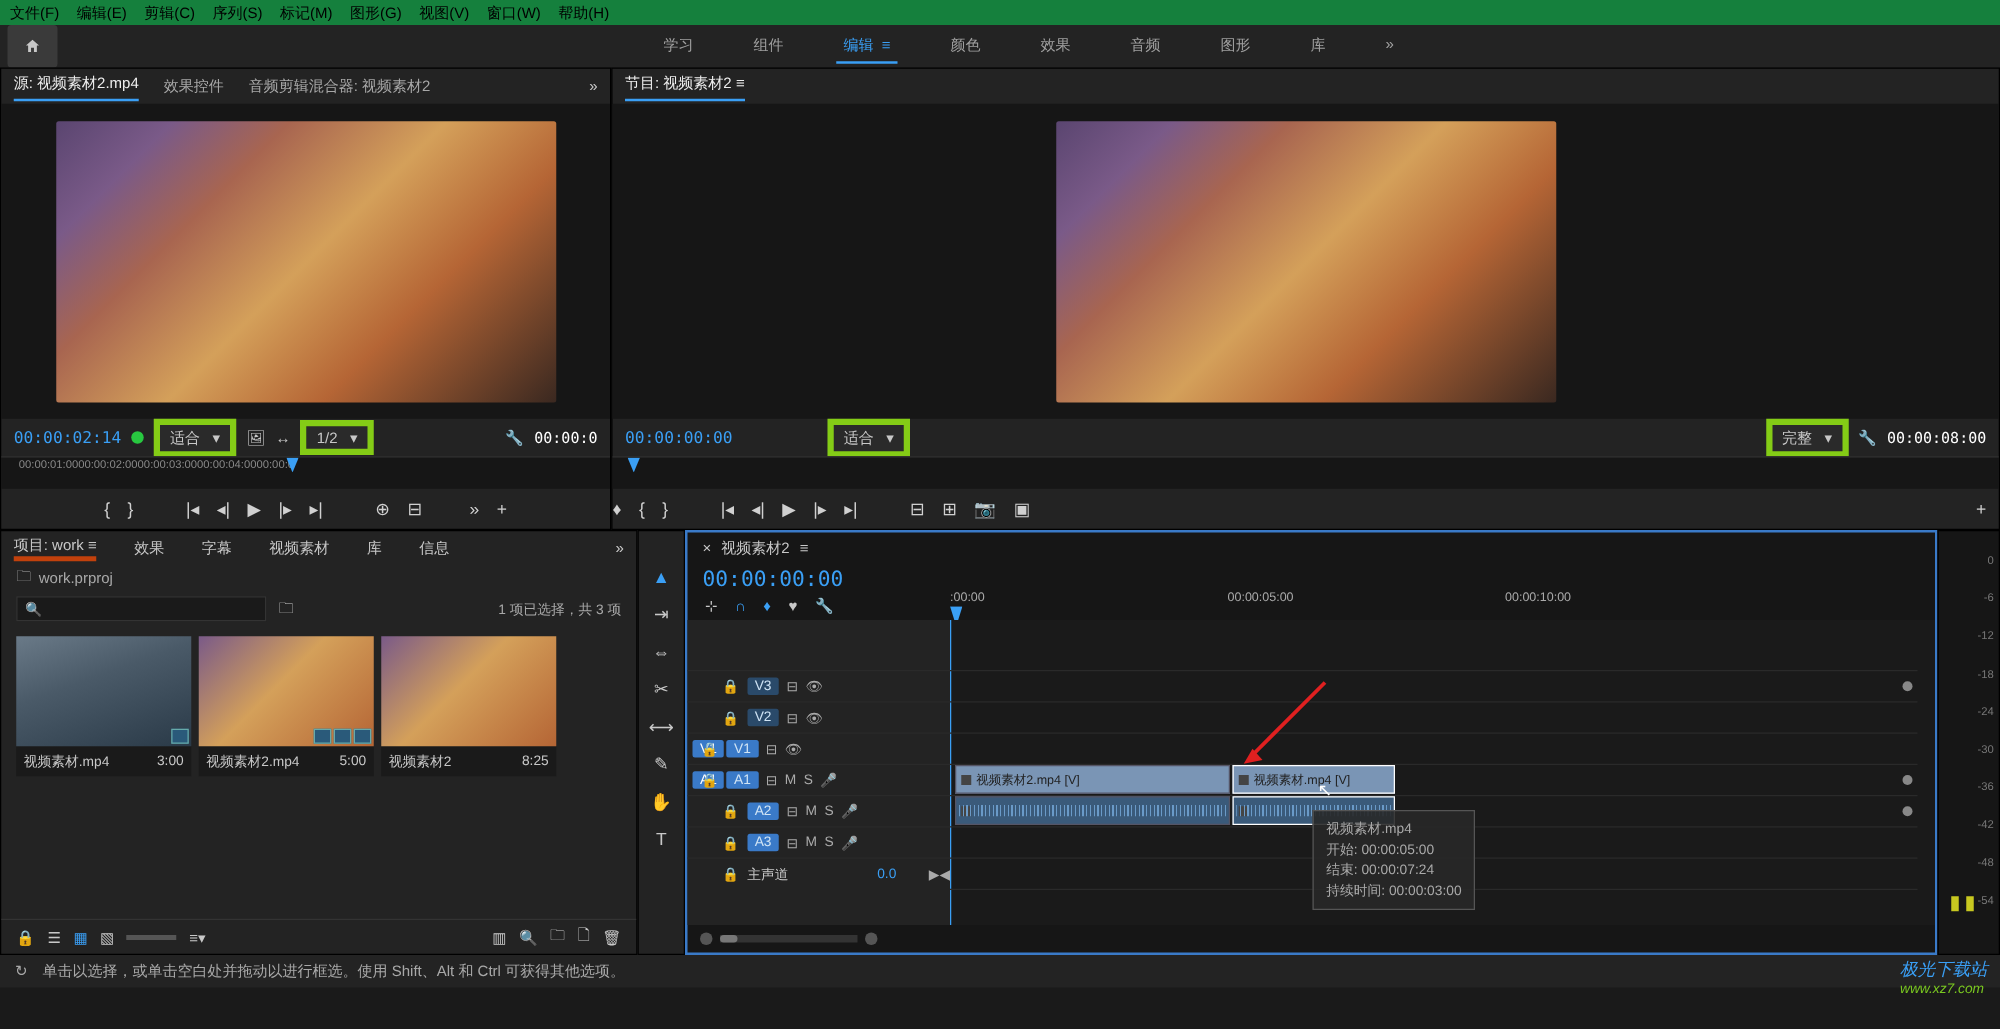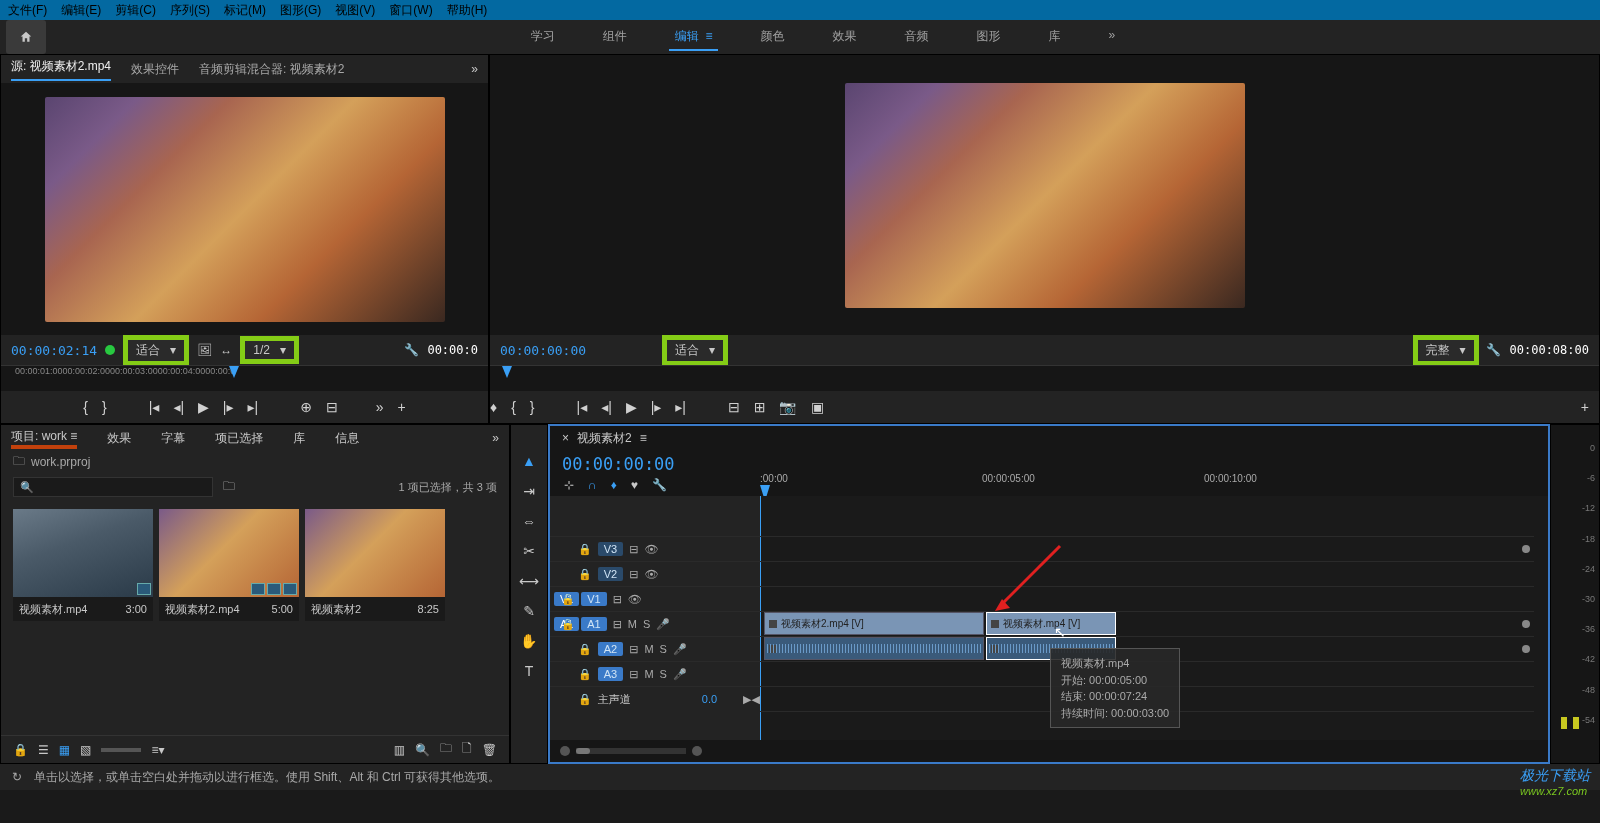--- a/index.html
+++ b/index.html
@@ -1,17 +1,17 @@
 <!DOCTYPE html>
 <html><head>
 <meta charset="utf-8">
 <style>
 * { margin: 0; padding: 0; box-sizing: border-box; font-family: "Microsoft YaHei", sans-serif; }
 body { background: #1a1a1a; color: #c8c8c8; width: 1600px; height: 823px; overflow: hidden; font-size: 12px; }
-.menubar { background: #0369a1; height: 20px; display: flex; align-items: center; padding: 0 8px; color: #000; font-size: 12px; gap: 14px; }
+.menubar { background: #15803d; height: 20px; display: flex; align-items: center; padding: 0 8px; color: #000; font-size: 12px; gap: 14px; }
 .menubar span { cursor: default; }
 .tabbar { height: 34px; background: #232323; display: flex; align-items: center; }
 .home-btn { width: 40px; height: 34px; display: flex; align-items: center; justify-content: center; margin-left: 6px; background: #3a3a3a; border-radius: 3px; }
 .workspace-tabs { flex: 1; display: flex; justify-content: center; gap: 36px; }
 .workspace-tabs .tab { color: #a0a0a0; padding: 4px 6px; }
 .workspace-tabs .tab.active { color: #3a9ff5; border-bottom: 2px solid #3a9ff5; text-align: right; }
 .main-row { display: flex; height: 370px; }
 .panel { background: #232323; border: 1px solid #000; }
 .src-panel { width: 489px; height: 370px; display: flex; flex-direction: column; }
 .prog-panel { flex: 1; height: 370px; display: flex; flex-direction: column; }
@@ -166,20 +166,23 @@
       <span style="width:14px"></span>
       <span class="ic">⊕</span>
       <span class="ic">⊟</span>
       <span style="width:10px"></span>
       <span class="ic">»</span>
       <span class="ic">+</span>
     </div>
   </div>
 
   <div class="panel prog-panel">
+    <div class="panel-tabs">
+      <span class="ptab active"><span>节目:</span> <span>视频素材2</span> ≡</span>
+    </div>
     <div class="monitor">
         <div class="img"></div>
       </div>
     <div class="controls-row">
       <span class="tc">00:00:00:00</span>
       <span style="width:60px"></span>
       <span class="dd"><span>适合</span> &nbsp; ▾</span>
       <span style="flex:1"></span>
       <span class="dd"><span>完整</span> &nbsp; ▾</span>
       <span class="ic">🔧</span>
@@ -209,21 +212,21 @@
   </div>
 </div>
 
 <div class="bottom-row">
 
   <div class="project-panel">
     <div class="proj-tabs">
       <span class="active"><span>项目: work</span> ≡</span>
       <span>效果</span>
       <span>字幕</span>
-      <span>项已选择</span>
+      <span>视频素材</span>
       <span>库</span>
       <span>信息</span>
       <span class="chev">»</span>
     </div>
     <div class="proj-sub">
       <span>🗀</span>
       <span>work.prproj</span>
     </div>
     <div class="search-row">
       <input value="🔍" placeholder="" style="">

